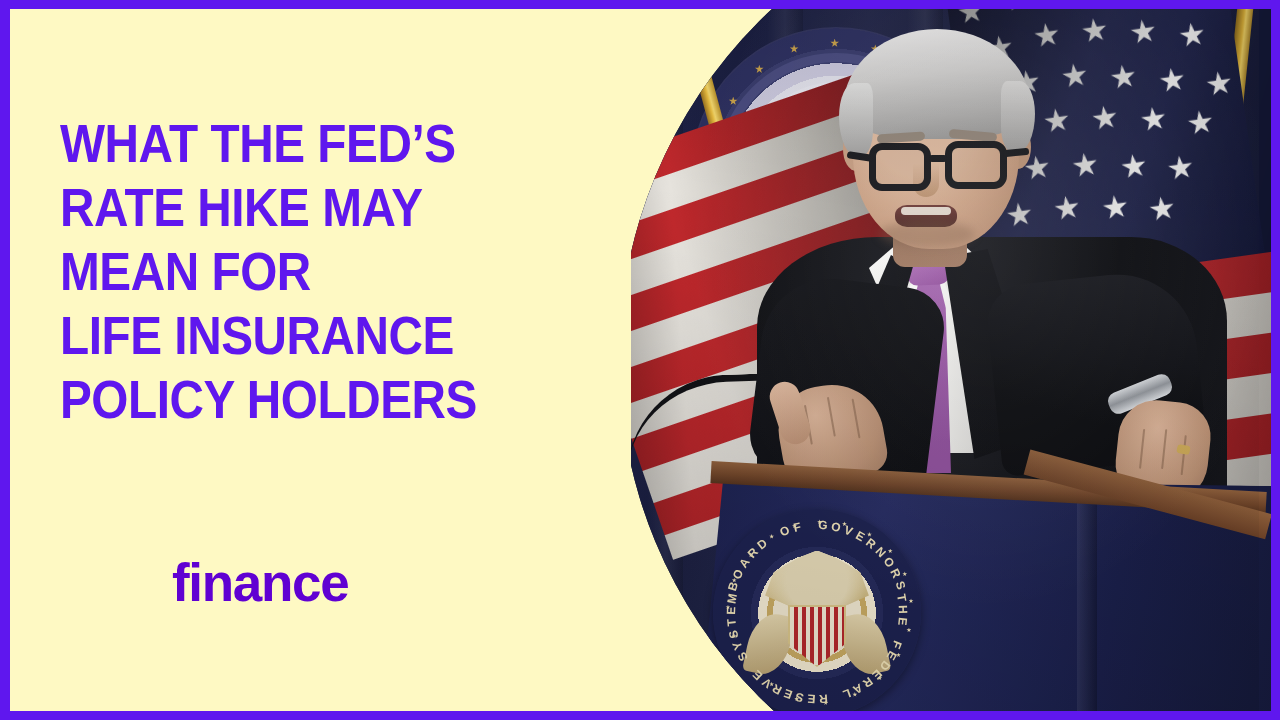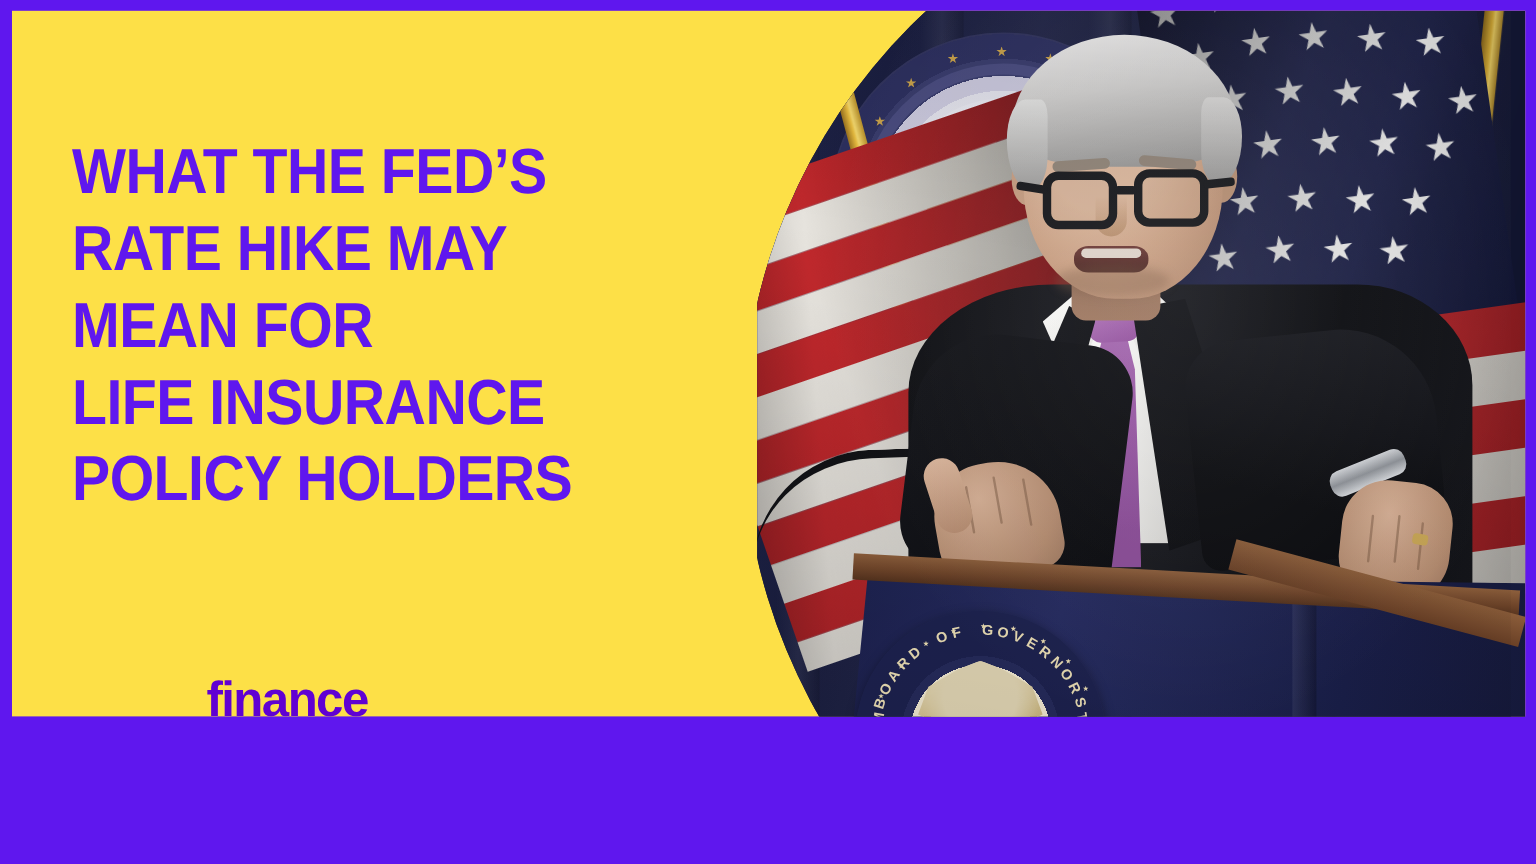--- a/index.html
+++ b/index.html
@@ -19,22 +19,22 @@
     overflow: hidden;
     background: #5f17ee;
   }
 
   
   .card {
     position: absolute;
     left: 10px;
     top: 9px;
     width: 1261px;
-    height: 588px;
-    background: #fde047;
+    height: 702px;
+    background: #fef9c3;
     overflow: hidden;
   }
 
   
   .headline {
     position: absolute;
     left: 50px;
     top: 103px;
     width: 560px;
     color: #5f17ee;
@@ -66,21 +66,21 @@
     line-height: 74px;
     letter-spacing: -3.5px;
     color: #3c0080;
   }
   .logo-finance {
     display: block;
     margin-left: 104px;
     margin-top: -4px;
     font-family: "Liberation Sans", sans-serif;
     font-weight: bold;
-    font-size: 41px;
+    font-size: 53px;
     line-height: 44px;
     letter-spacing: -1.3px;
     color: #6001d2;
   }
 
   
   .photo-clip {
     position: absolute;
     right: 0;
     top: 0;

